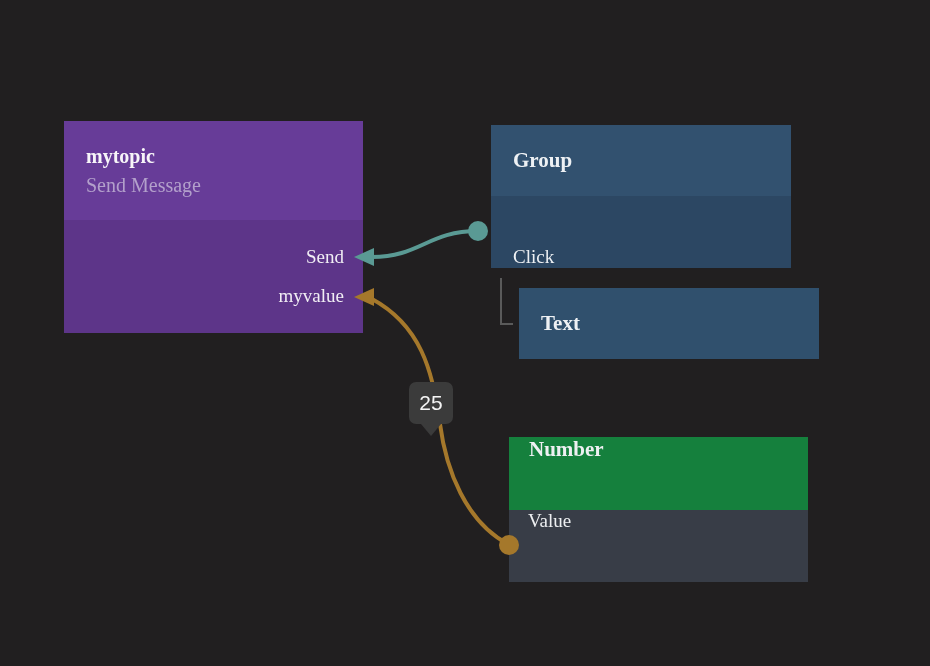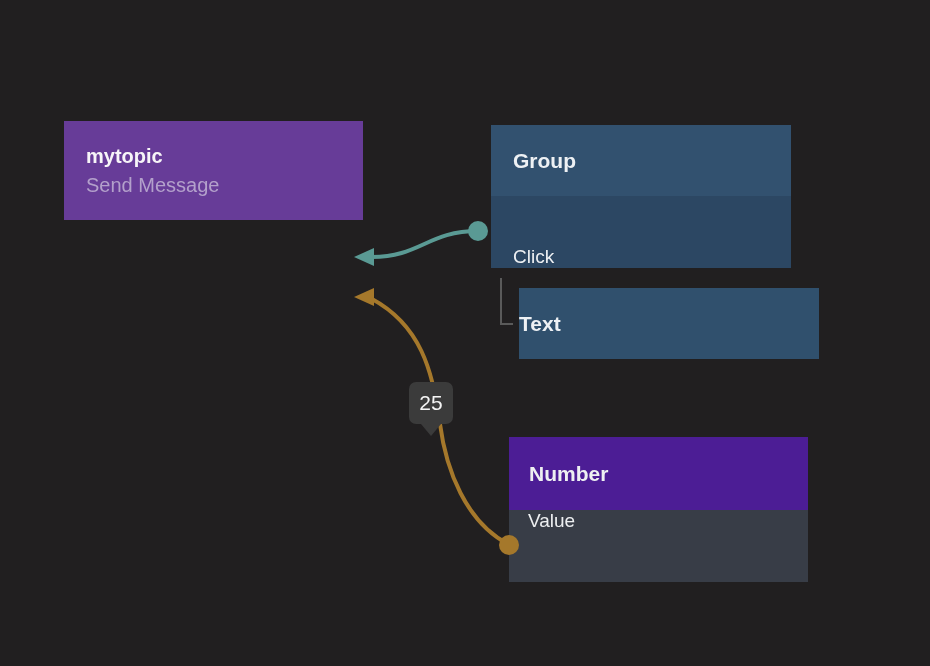--- a/index.html
+++ b/index.html
@@ -4,21 +4,21 @@
 <style>
   * { margin: 0; padding: 0; box-sizing: border-box; }
   html, body { width: 930px; height: 666px; overflow: hidden; }
   body {
     background: #211f20;
     font-family: "Liberation Sans", sans-serif;
     position: relative;
   }
   .canvas { position: absolute; inset: 0; }
 
-  .node { position: absolute; z-index: 2; }
+  .node { position: absolute; z-index: 2; font-family: Liberation Serif, serif; }
 
   
   .node-mytopic { left: 64px; top: 121px; width: 299px; height: 212px; }
   .node-mytopic .hdr {
     height: 99px; background: #673c98;
     display: flex; flex-direction: column; justify-content: center;
     padding-left: 22px; line-height: 1.45;
   }
   .node-mytopic .hdr .title { color: #f7f5f8; font-size: 20px; font-weight: 700; }
   .node-mytopic .hdr .subtitle { color: #b3a0cb; font-size: 20px; font-weight: 400; }
@@ -38,29 +38,29 @@
   }
   .node-group .bdy {
     height: 72px; background: #2c4763;
     display: flex; align-items: flex-end; padding-left: 22px;
     color: #edf0f3; font-size: 19px; font-weight: 400;
   }
 
   
   .node-text {
     left: 519px; top: 288px; width: 300px; height: 71px; background: #30506d;
-    display: flex; align-items: center; 
+    display: flex; align-items: center; padding-left: 22px;
     color: #eef1f4; font-size: 21px; font-weight: 600;
   }
 
   
   .node-number { left: 509px; top: 437px; width: 299px; height: 145px; }
   .node-number .hdr {
-    height: 73px; background: #4c1d95;
-    display: flex; align-items: center; padding-left: 20px;
+    height: 73px; background: #15803d;
+    display: flex; padding-left: 20px;
     color: #eef0f2; font-size: 21px; font-weight: 600;
   }
   .node-number .bdy {
     height: 72px; background: #383d47;
     display: flex; align-items: flex-start; padding-left: 19px;
     color: #edeff1; font-size: 19px; font-weight: 400;
   }
 
   
   svg.wires { position: absolute; inset: 0; z-index: 3; pointer-events: none; }
@@ -82,20 +82,24 @@
 </style>
 </head>
 <body>
 
 <div class="canvas">
 
   <div class="node node-mytopic">
     <div class="hdr">
       <div class="title">mytopic</div>
       <div class="subtitle">Send Message</div>
+    </div>
+    <div class="bdy">
+      <div class="in-label send">Send</div>
+      <div class="in-label myvalue">myvalue</div>
     </div>
   </div>
 
   <div class="node node-group">
     <div class="hdr">
       <span>Group</span>
     </div>
     <div class="bdy">
       <span>Click</span>
     </div>

